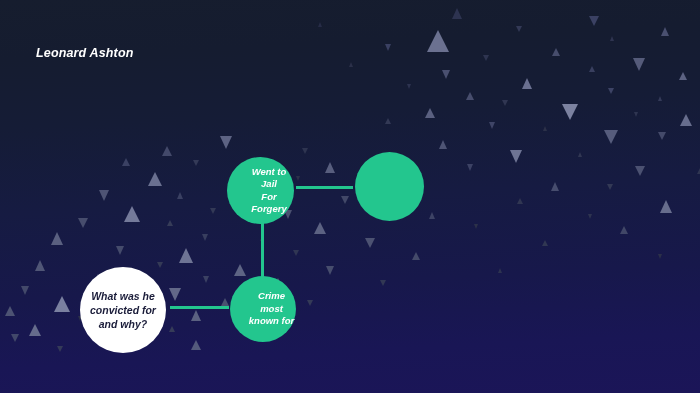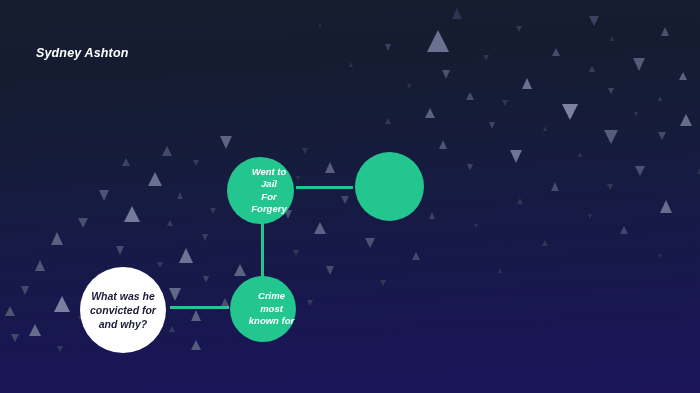--- a/index.html
+++ b/index.html
@@ -215,21 +215,21 @@
       <div class="tri down" style="left: 253.5px; top: 318px; border-left-width: 4.5px; border-right-width: 4.5px; border-top-width: 9px; border-top-color: rgb(75, 81, 113); opacity: 1;"></div>
       <div class="tri up" style="left: 29px; top: 324px; border-left-width: 6px; border-right-width: 6px; border-bottom-width: 12px; border-bottom-color: rgb(102, 108, 140); opacity: 1;"></div>
       <div class="tri up" style="left: 169px; top: 326px; border-left-width: 3px; border-right-width: 3px; border-bottom-width: 6px; border-bottom-color: rgb(54, 60, 88); opacity: 1;"></div>
       <div class="tri down" style="left: 11px; top: 334px; border-left-width: 4px; border-right-width: 4px; border-top-width: 8px; border-top-color: rgb(66, 72, 106); opacity: 1;"></div>
       <div class="tri up" style="left: 125.5px; top: 336px; border-left-width: 2.5px; border-right-width: 2.5px; border-bottom-width: 5px; border-bottom-color: rgb(47, 53, 81); opacity: 1;"></div>
       <div class="tri up" style="left: 191px; top: 340px; border-left-width: 5px; border-right-width: 5px; border-bottom-width: 10px; border-bottom-color: rgb(84, 90, 124); opacity: 1;"></div>
       <div class="tri down" style="left: 57px; top: 346px; border-left-width: 3px; border-right-width: 3px; border-top-width: 6px; border-top-color: rgb(52, 58, 88); opacity: 1;"></div>
     </div>
 
   <div id="title-block">
-    <div id="deck-author">Sydney Ashton</div>
+    <div id="deck-author">Leonard Ashton</div>
   </div>
 
   <div class="connector" id="connector-jail-blank" style="background: rgb(35, 198, 142);"></div>
   <div class="connector" id="connector-jail-crime" style="background: rgb(35, 198, 142);"></div>
   <div class="connector" id="connector-question-crime" style="background: rgb(35, 198, 142);"></div>
 
   <div class="node green" id="node-jail" style="background: rgb(35, 198, 142);">
     <span class="node-label" style="color: rgb(255, 255, 255);">Went to Jail
 For Forgery</span>
   </div>

